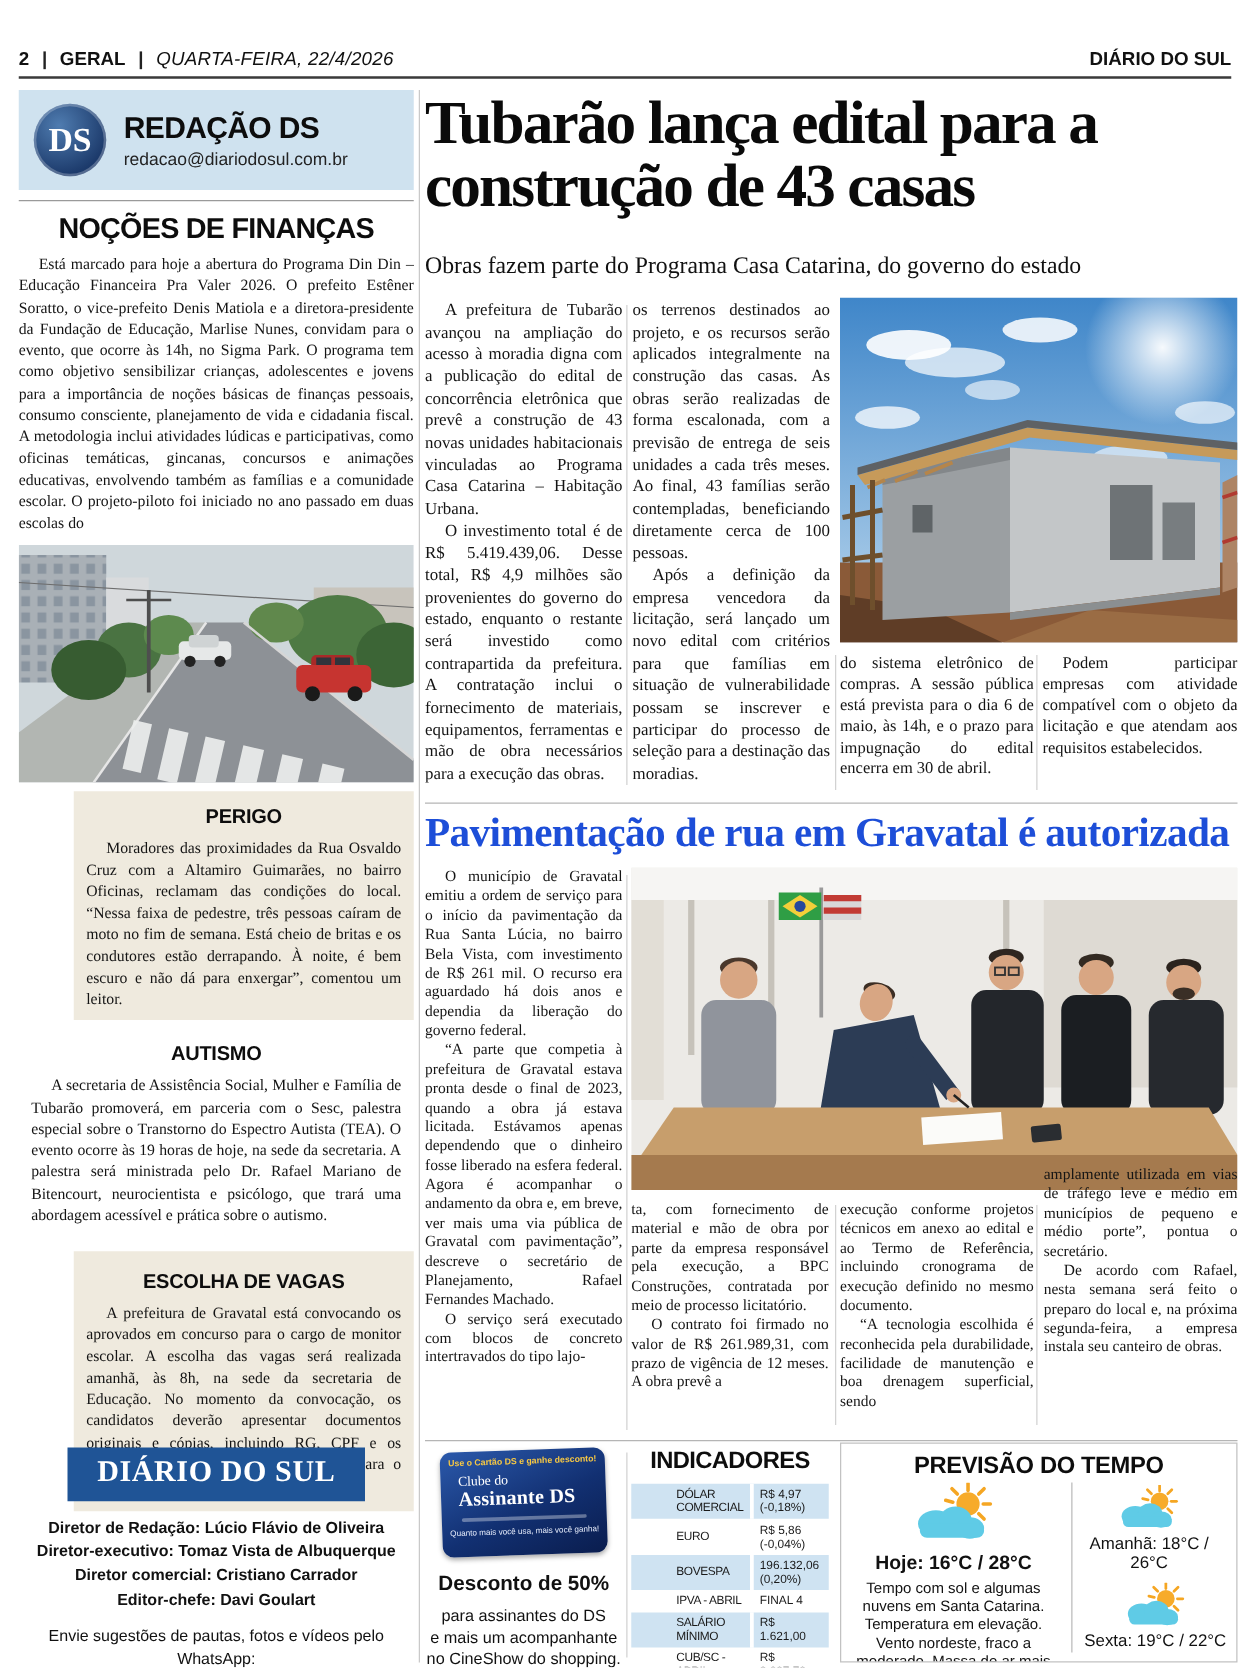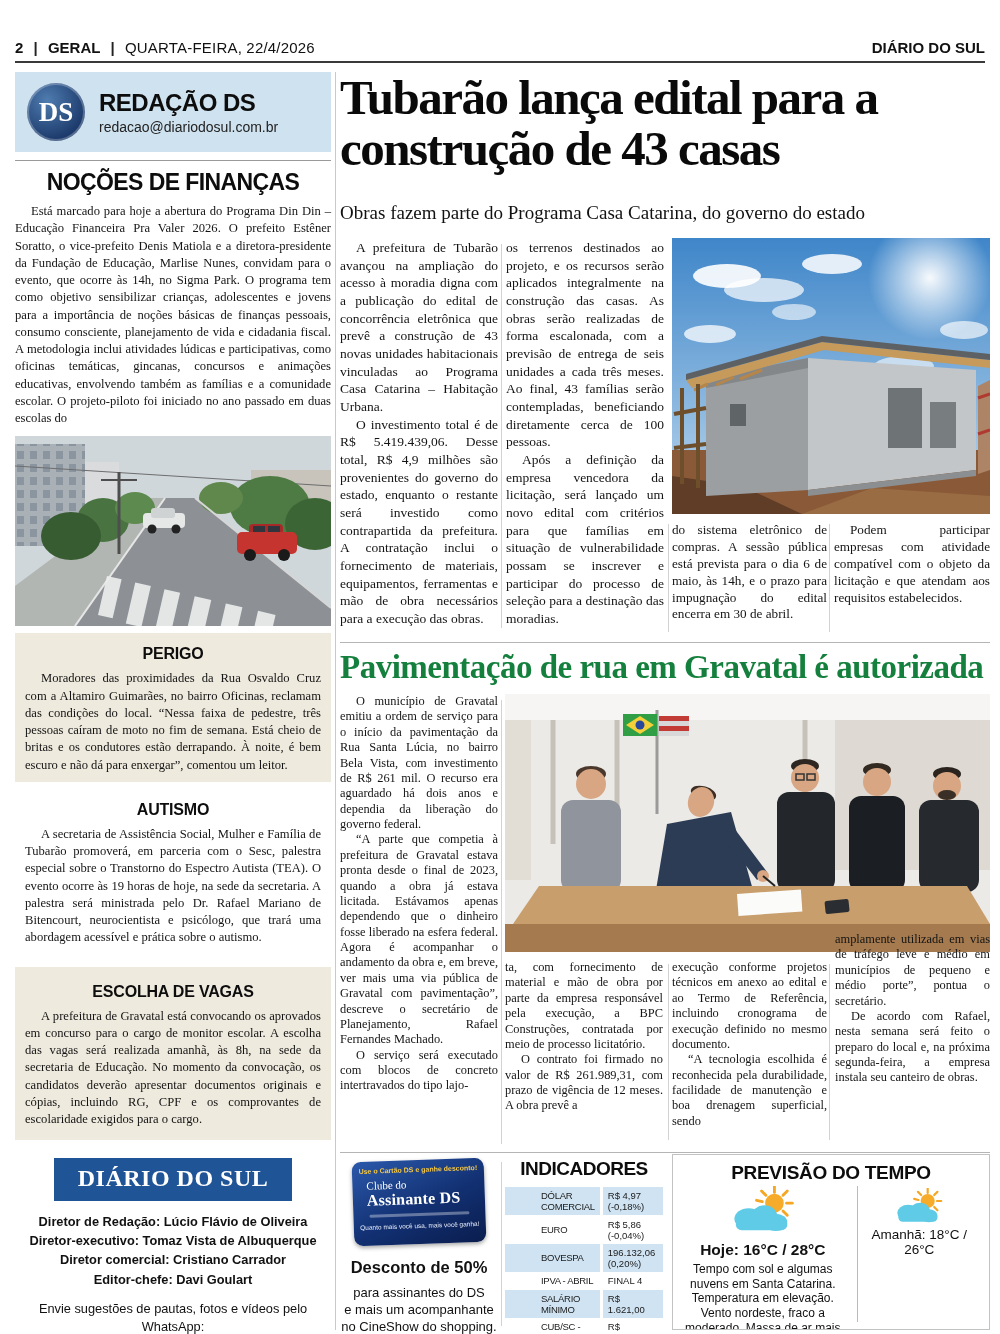--- a/index.html
+++ b/index.html
@@ -6,21 +6,21 @@
   .page{position:relative;width:1000px;height:1334px;background:#fff;overflow:hidden;
         font-family:"Liberation Serif",serif;color:#141414;}
   .b{font-weight:bold;}
 
   
   .topbar{position:absolute;left:15px;right:15px;top:28px;height:28px;display:flex;
           justify-content:space-between;align-items:flex-end;
           font-family:"Liberation Sans",sans-serif;font-size:15px;
           border-bottom:2.5px solid #3a3a3a;padding-bottom:5px;color:#111;}
   .sep{margin:0 6px;font-weight:bold;color:#222;}
-  .dt{font-weight:normal;letter-spacing:.2px;}
+  .dt{font-weight:normal;letter-spacing:.2px;font-style:italic;}
 
   
   .rail{position:absolute;left:15px;top:72px;width:316px;}
   .redacao{background:#cfe2ef;height:80px;display:flex;align-items:center;gap:14px;padding:0 12px;}
   .ds-circle{width:58px;height:58px;border-radius:50%;flex:0 0 58px;
              background:radial-gradient(circle at 35% 30%,#4f7cb0,#1c3a6b 72%);
              color:#fff;display:flex;align-items:center;justify-content:center;
              font-family:"Liberation Serif",serif;font-weight:bold;font-size:27px;
              box-shadow:inset 0 0 0 2px rgba(255,255,255,.25);}
   .redacao-title{font-family:"Liberation Sans",sans-serif;font-weight:bold;font-size:24px;
@@ -28,21 +28,21 @@
   .redacao-email{font-family:"Liberation Sans",sans-serif;font-size:14px;color:#222;margin-top:2px;}
   .rail-rule{border:none;border-top:1px solid #9a9a9a;margin:8px 0 4px;}
   .rail-head{font-family:"Liberation Sans",sans-serif;font-weight:bold;font-size:16px;
              text-align:center;margin:4px 0 7px;letter-spacing:-.2px;color:#0d0d0d;}
   .rail-head.big{font-size:23px;letter-spacing:-.6px;margin:8px 0 7px;}
   .rail-body{font-size:12.6px;line-height:1.37;text-align:justify;color:#141414;}
   .para{margin:0;text-indent:16px;}
   .cont .para:first-child{text-indent:0;}
   .street-photo{display:block;width:316px;height:190px;margin-top:9px;}
   .railsec{margin-top:7px;padding:8px 10px;}
-  .beige{background:#efeade;}
+  .beige{background:#efeade;margin-left:44px;}
 
   
   .masthead{position:absolute;left:15px;top:1158px;width:316px;text-align:center;
             font-family:"Liberation Sans",sans-serif;color:#111;}
   .mast-logo{display:inline-block;background:#1f5496;color:#fff;
              font-family:"Liberation Serif",serif;font-weight:bold;font-size:24px;
              letter-spacing:.5px;padding:7px 24px 9px;}
   .credits{margin-top:11px;font-size:12.8px;line-height:1.5;font-weight:bold;}
   .mast-contact{margin-top:11px;font-size:12.8px;line-height:1.45;}
 
@@ -52,21 +52,21 @@
   .subhead{position:absolute;left:0;top:130px;margin:0;font-size:19px;color:#111;}
   .ncol{position:absolute;width:158px;font-size:13.5px;line-height:1.31;text-align:justify;overflow:hidden;}
   .a1c1{left:0;top:167px;height:392px;}
   .a1c2{left:166px;top:167px;height:392px;}
   .photo1{position:absolute;left:332px;top:166px;width:318px;height:276px;}
   .a1c3{left:332px;top:450px;width:155px;height:114px;font-size:13.2px;line-height:1.28;}
   .a1c4{left:494px;top:450px;width:156px;height:114px;font-size:13.2px;line-height:1.28;}
   .hdiv{position:absolute;border:none;border-top:1px solid #b5b5b5;left:0;width:650px;margin:0;}
   .hdiv1{top:570px;}
   .headline2{position:absolute;left:0;top:577px;margin:0;font-size:33px;font-weight:bold;
-             letter-spacing:-.5px;width:650px;color:#15803d;}
+             letter-spacing:-.5px;width:650px;color:#1d4ed8;}
   .ncol2{position:absolute;width:158px;font-size:12.4px;line-height:1.24;text-align:justify;overflow:hidden;}
   .a2c1{left:0;top:622px;height:452px;}
   .photo2{position:absolute;left:165px;top:622px;width:485px;height:258px;}
   .a2c2{left:165px;top:888px;height:186px;}
   .a2c3{left:332px;top:888px;width:155px;height:186px;}
   .a2c4{left:495px;top:860px;width:155px;height:186px;}
   .hdiv2{top:1080px;}
 
   
   .vr{position:absolute;width:1px;background:#d2d2d2;}
@@ -469,17 +469,23 @@
           <div class="tempo-today-label">Hoje: 16°C / 28°C</div>
           <div class="tempo-desc">Tempo com sol e algumas nuvens em Santa Catarina. Temperatura em elevação. Vento nordeste, fraco a moderado. Massa de ar mais seco no estado.</div>
         </div>
         <div class="tempo-right">
           <div class="tempo-mini">
             <svg class="wicon-sm">
                 <use href="#sun-cloud"></use>
               </svg>
             <div>Amanhã: 18°C / 26°C</div>
           </div>
+          <div class="tempo-mini">
+            <svg class="wicon-sm">
+                <use href="#sun-cloud"></use>
+              </svg>
+            <div>Sexta: 19°C / 22°C</div>
+          </div>
         </div>
       </div>
     </div>
   </main>
 </div>
 
 </body></html>

